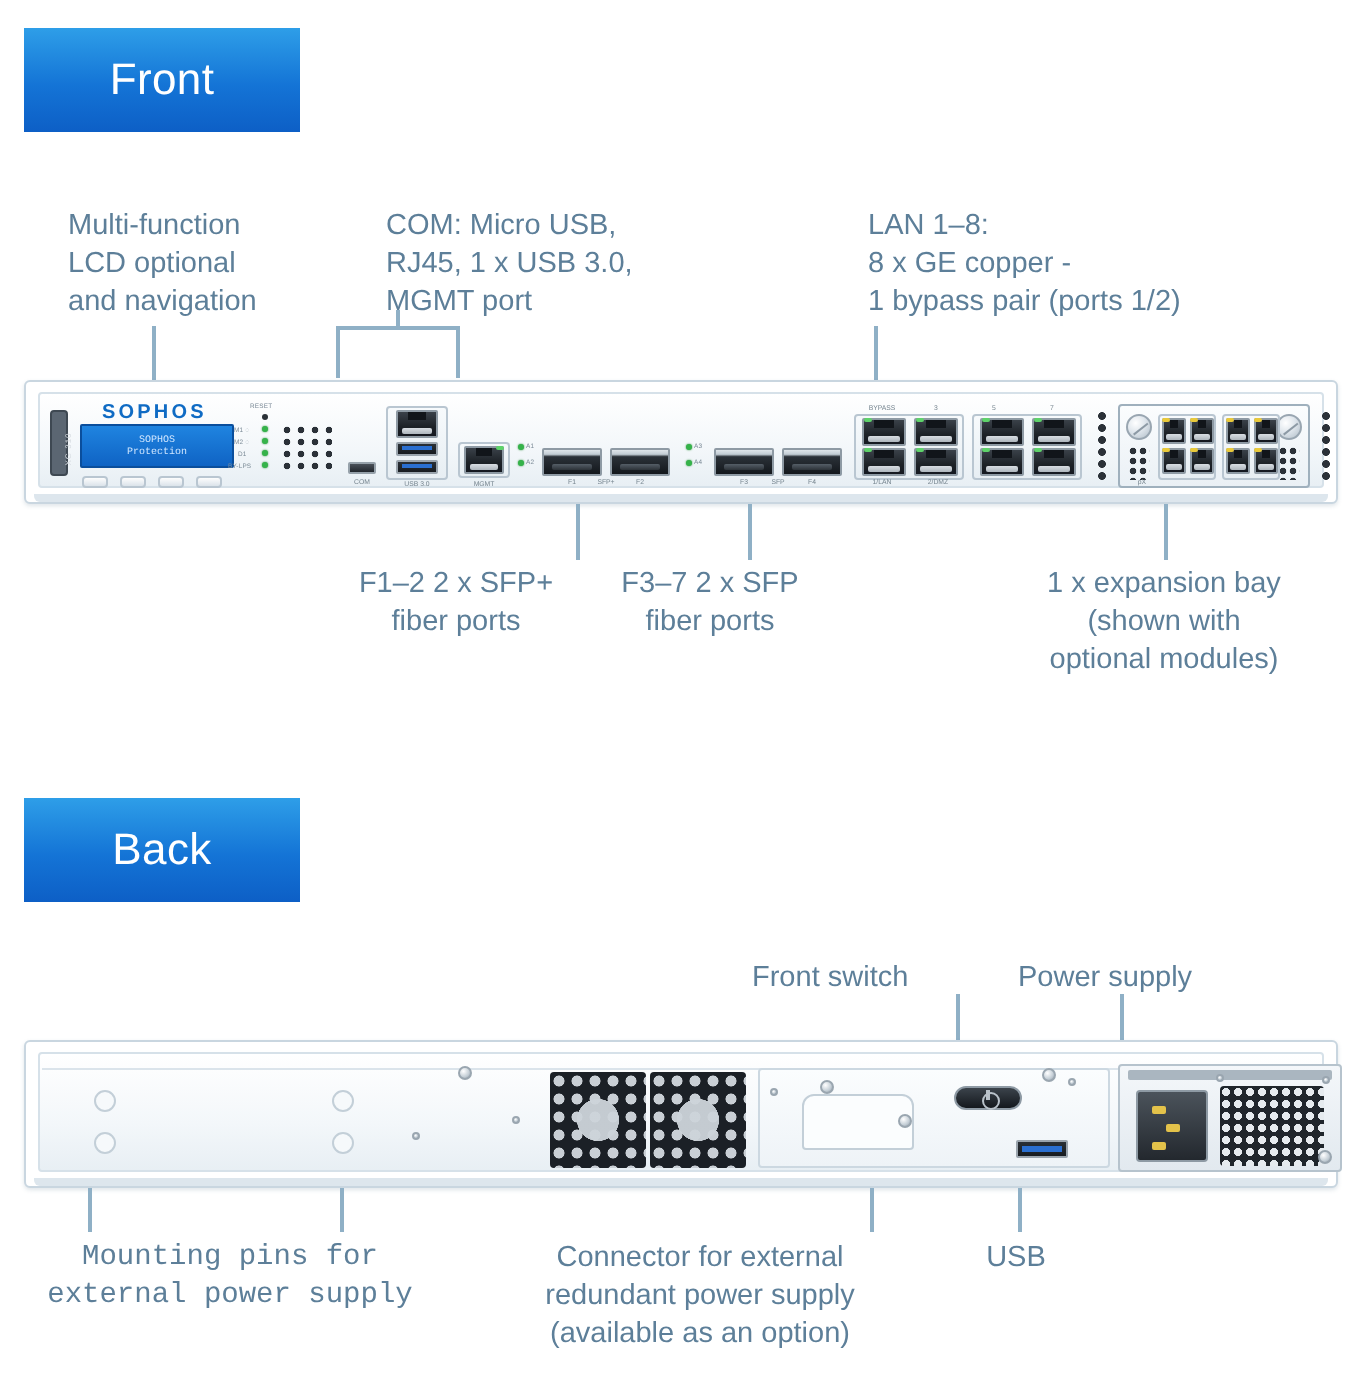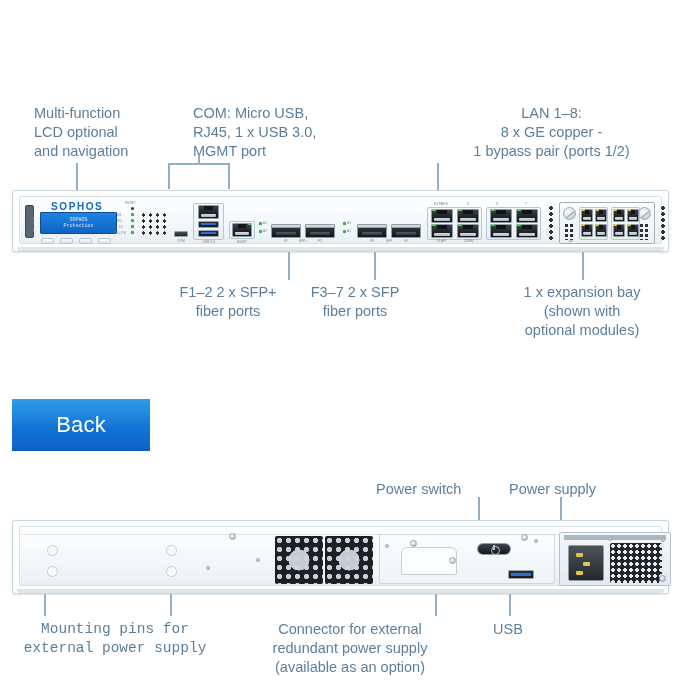--- a/index.html
+++ b/index.html
@@ -277,28 +277,29 @@
     background-image: radial-gradient(circle at 50% 50%, #e6ebef 1.9px, transparent 2.1px);
     background-size:6px 6px;
     border-radius:2px;
   }
 </style>
 </head>
 <body>
 
 <div id="page">
 
+  <div class="badge" id="badge-front">Front</div>
 
   <div class="caption lft" style="left:34px; top:104px; width:150px;">Multi-function
 LCD optional
 and navigation</div>
   <div class="caption lft" style="left:193px; top:104px; width:185px;">COM: Micro USB,
 RJ45, 1 x USB 3.0,
 MGMT port</div>
-  <div class="caption lft" style="left:434px; top:104px; width:235px;text-align:center;">LAN 1–8:
+  <div class="caption lft" style="left:434px; top:104px; width:235px;">LAN 1–8:
 8 x GE copper -
 1 bypass pair (ports 1/2)</div>
 
   <div class="vline" style="left:76px; top:163px; height:28px;"></div>
   <div class="bracket" style="left:168px; top:163px; width:62px; height:26px; border-top-width:2px;"></div>
   <div class="vline" style="left:198px; top:155px; height:10px;"></div>
   <div class="vline" style="left:437px; top:163px; height:28px;"></div>
 
   <div class="chassis" style="left:12px; top:190px; width:657px; height:62px;">
     <div class="chassis-inner"></div>
@@ -449,21 +450,21 @@
   <div class="caption ctr" style="left:163px; top:283px; width:130px;">F1–2  2 x SFP+
 fiber ports</div>
   <div class="caption ctr" style="left:290px; top:283px; width:130px;">F3–7  2 x SFP
 fiber ports</div>
   <div class="caption ctr" style="left:492px; top:283px; width:180px;">1 x expansion bay
 (shown with
 optional modules)</div>
 
   <div class="badge" id="badge-back">Back</div>
 
-  <div class="caption lft" style="left:376px; top:480px; width:130px;">Power switch</div>
+  <div class="caption lft" style="left:376px; top:480px; width:130px;">Front switch</div>
   <div class="caption lft" style="left:509px; top:480px; width:140px;">Power supply</div>
 
   <div class="vline" style="left:478px; top:497px; height:24px;"></div>
   <div class="vline" style="left:560px; top:497px; height:24px;"></div>
 
   <div class="chassis" style="left:12px; top:520px; width:657px; height:74px;">
     <div class="chassis-inner"></div>
     <div class="footlip"></div>
 
     <div style="position:absolute;left:8px;right:8px;top:13px;height:1px;background:#dbe4eb;"></div>

